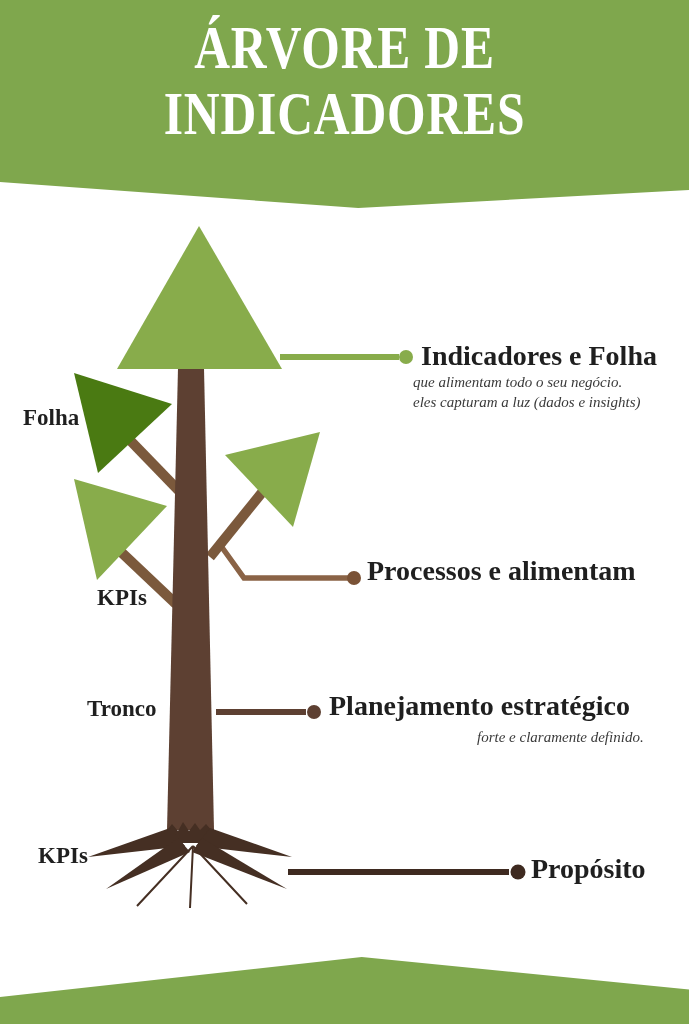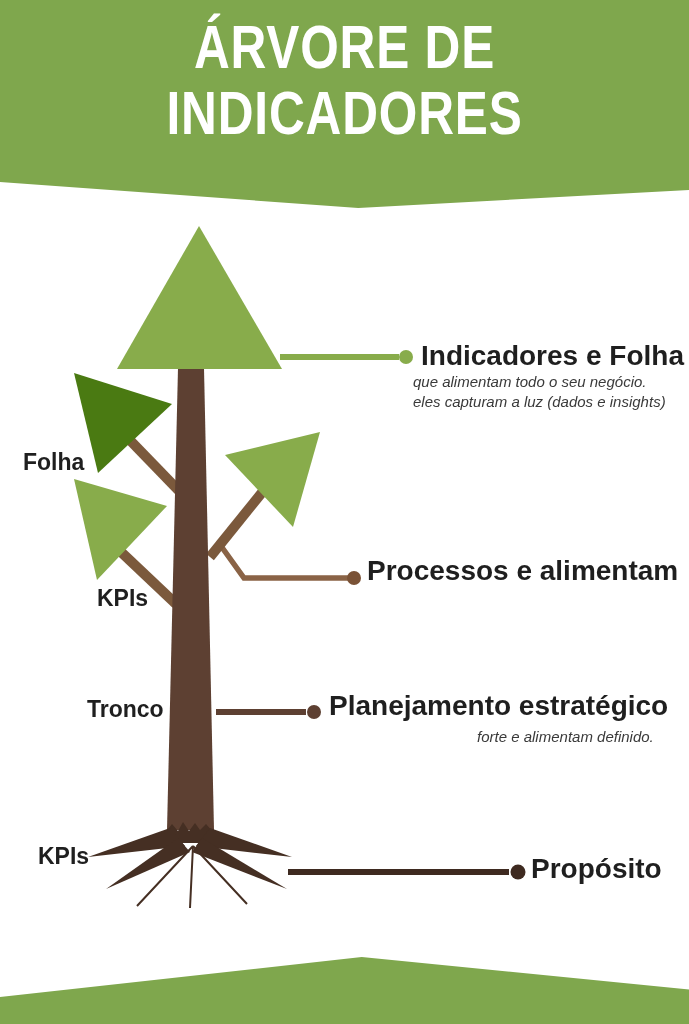--- a/index.html
+++ b/index.html
@@ -1,18 +1,18 @@
 <!DOCTYPE html>
 <html><head>
 <meta charset="utf-8">
 <style>
   html,body{margin:0;padding:0;background:#ffffff;}
   .page{
     position:relative;width:689px;height:1024px;overflow:hidden;
-    background:#ffffff;font-family:Liberation Sans, sans-serif;
+    background:#ffffff;font-family:Liberation Serif, serif;
   }
   
   .banner{
     position:absolute;left:0;top:0;width:689px;height:210px;
     background:#7fa74d;
     clip-path:polygon(0 0,100% 0,100% 90.5%,52% 99%,0 86.7%);
   }
   .banner-title{
     position:absolute;left:0;top:14px;width:689px;
     text-align:center;color:#ffffff;font-weight:bold;
@@ -26,21 +26,21 @@
     background:#7fa74d;
     clip-path:polygon(0 100%,100% 100%,100% 50%,52.5% 3%,0 61%);
   }
   
   .tree-svg{position:absolute;left:0;top:0;width:689px;height:1024px;}
   
   .part-label{
     position:absolute;font-weight:bold;font-size:23px;line-height:24px;
     color:#1f1f1f;white-space:nowrap;
   }
-  .lbl-folha{left:23px;top:406px;margin-top:44px;}
+  .lbl-folha{left:23px;top:406px;}
   .lbl-galho{left:97px;top:586px;}
   .lbl-tronco{left:87px;top:697px;}
   .lbl-raiz{left:38px;top:844px;}
   
   .co-title{
     position:absolute;font-weight:bold;font-size:28px;line-height:30px;
     color:#1f1f1f;white-space:nowrap;
   }
   .co-sub{
     position:absolute;font-style:italic;font-size:15px;line-height:20px;
@@ -109,19 +109,19 @@
 
   <div class="co-title c1-title">Indicadores e Folha</div>
   <div class="co-sub c1-sub">
     <div>que alimentam todo o seu negócio.</div>
     <div>eles capturam a luz (dados e insights)</div>
   </div>
 
   <div class="co-title c2-title">Processos e alimentam</div>
 
   <div class="co-title c3-title">Planejamento estratégico</div>
-  <div class="co-sub c3-sub">forte e alimentam definido.</div>
+  <div class="co-sub c3-sub">forte e claramente definido.</div>
 
   <div class="co-title c4-title">Propósito</div>
 
   <div class="footer"></div>
 
 </div>
 
 </body></html>

